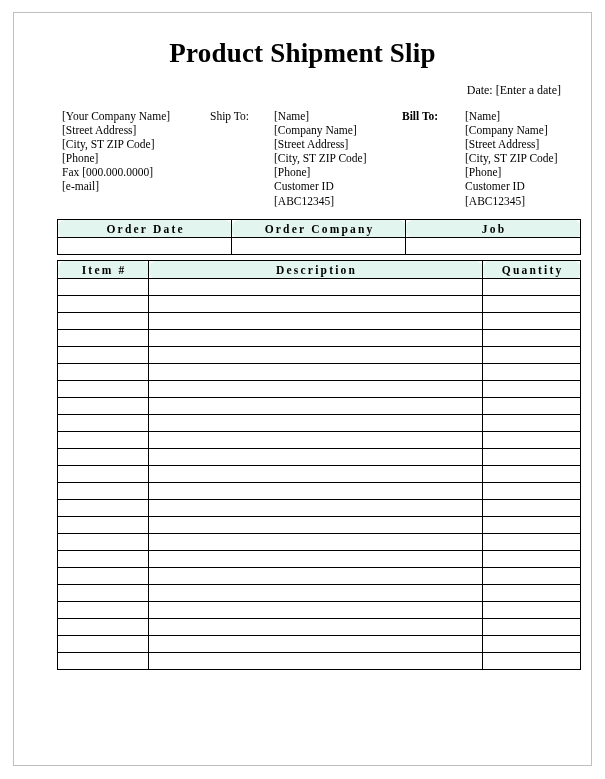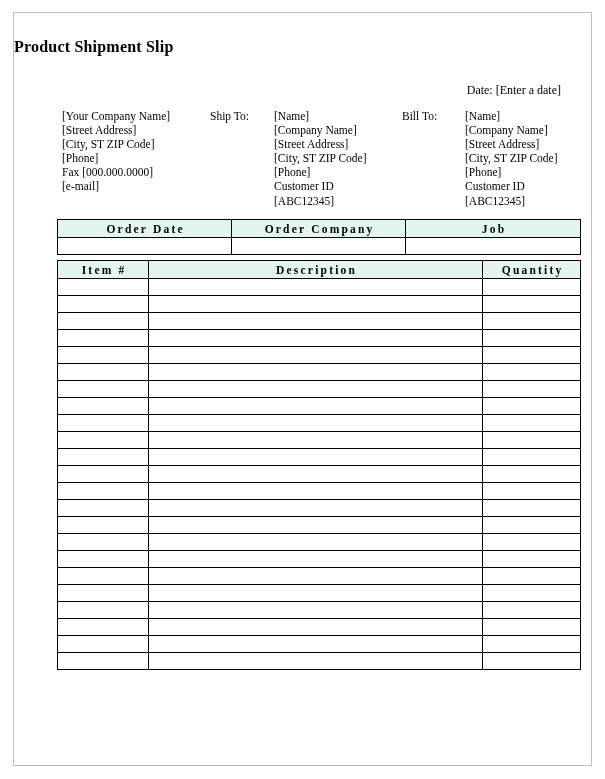--- a/index.html
+++ b/index.html
@@ -26,21 +26,22 @@
     border: 1px solid #bfbfbf;
     box-sizing: border-box;
     background: #ffffff;
   }
 
   .doc-title {
     position: absolute;
     left: 0;
     top: 25px;
     width: 100%;
-    font-size: 16px;
+    text-align: center;
+    font-size: 27px;
     font-weight: bold;
     letter-spacing: 0.2px;
     font-family: "Liberation Serif", "DejaVu Serif", serif;
   }
 
   .date-line {
     position: absolute;
     right: 30px;
     top: 70px;
     font-size: 12px;
@@ -61,21 +62,21 @@
     top: 0;
     font-size: 11.5px;
     line-height: 14.1px;
     white-space: nowrap;
   }
   .addr-col .line { display: block; }
 
   .col-company { left: 12px; }
   .col-shipto-label { left: 160px; font-weight: normal; }
   .col-shipto { left: 224px; }
-  .col-billto-label { left: 352px; font-weight: normal; }
+  .col-billto-label { left: 352px; font-weight: bold; }
   .col-billto { left: 415px; }
 
   
   .order-table,
   .items-table {
     position: absolute;
     border-collapse: collapse;
     table-layout: fixed;
     font-family: "Liberation Serif", "DejaVu Serif", serif;
   }
@@ -103,20 +104,21 @@
   .hdr-cell {
     background: #e2f6ef;
     height: 17px;
     text-align: center;
     vertical-align: middle;
     font-size: 11.5px;
     font-weight: bold;
     letter-spacing: 2.2px;
     text-indent: 2.2px;
     font-family: "Liberation Serif", "DejaVu Serif", serif;
+    border-radius: 7px;
   }
 
   .blank-cell {
     height: 16px;
     background: #ffffff;
   }
 
   .item-row td {
     height: 16px;
     background: #ffffff;

